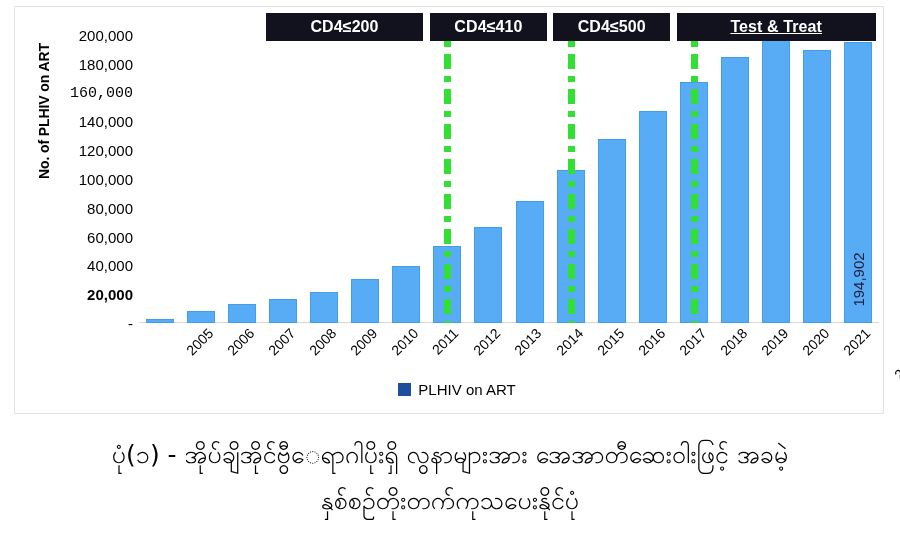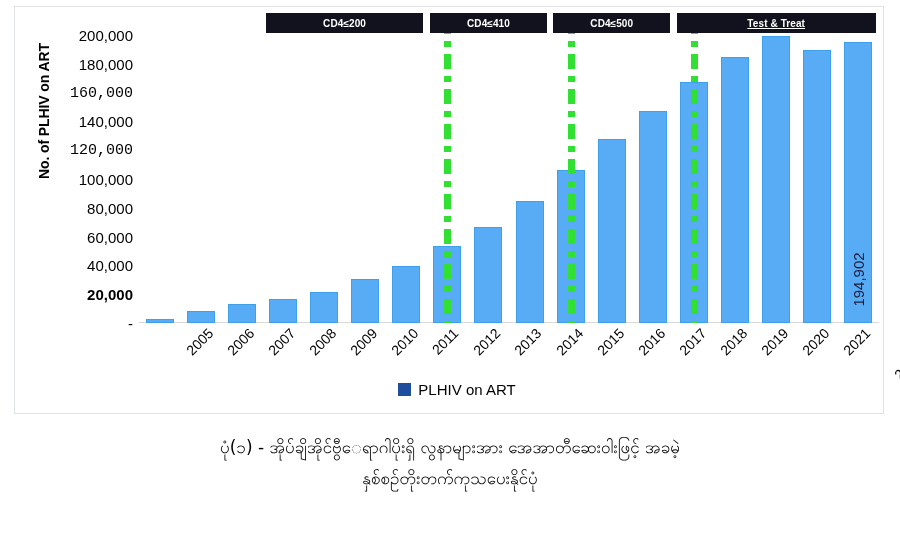--- a/index.html
+++ b/index.html
@@ -109,24 +109,24 @@
         to bottom,
         #32E034 0px, #32E034 15px,
         rgba(0,0,0,0) 15px, rgba(0,0,0,0) 22px,
         #32E034 22px, #32E034 28px,
         rgba(0,0,0,0) 28px, rgba(0,0,0,0) 35px);
   }
 
   
   .banner {
     position: absolute;
-    height: 20px;
+    height: 28px;
     background: #12121f;
     color: #ffffff;
-    font-size: 10px;
+    font-size: 16px;
     font-weight: bold;
     display: flex;
     align-items: center;
     justify-content: center;
     letter-spacing: 0.1px;
     white-space: nowrap;
   }
 
   
   #x-labels {
@@ -169,39 +169,39 @@
   }
 
   
   #caption {
     position: absolute;
     left: 0;
     top: 432px;
     width: 900px;
     text-align: center;
     font-family: "DejaVu Sans", sans-serif;
-    font-size: 17px;
+    font-size: 25px;
     color: #000000;
     line-height: 1.85;
   }
   .caption-line { display: block; }
 </style>
 </head>
 <body>
 
 <div id="chart-frame">
 
   <div id="y-axis-title">No. of PLHIV on ART</div>
 
   <div id="y-ticks">
       <div class="y-tick" style="top: 0px;">200,000</div>
       <div class="y-tick" style="top: 28.8px;">180,000</div>
       <div class="y-tick" style="top: 57.6px; font-family: Liberation Mono, monospace;">160,000</div>
       <div class="y-tick" style="top: 86.4px;">140,000</div>
-      <div class="y-tick" style="top: 115.2px; font-family: Liberation Mono, monospace;">120,000</div>
+      <div class="y-tick" style="top: 115.2px;">120,000</div>
       <div class="y-tick" style="top: 144px;">100,000</div>
       <div class="y-tick" style="top: 172.8px;">80,000</div>
       <div class="y-tick" style="top: 201.6px;">60,000</div>
       <div class="y-tick" style="top: 230.4px;">40,000</div>
       <div class="y-tick" style="top: 259.2px; font-weight: bold;">20,000</div>
       <div class="y-tick" style="top: 288px;">-</div>
     </div>
 
   <div id="plot-area">
     <div id="axis-line"></div>

